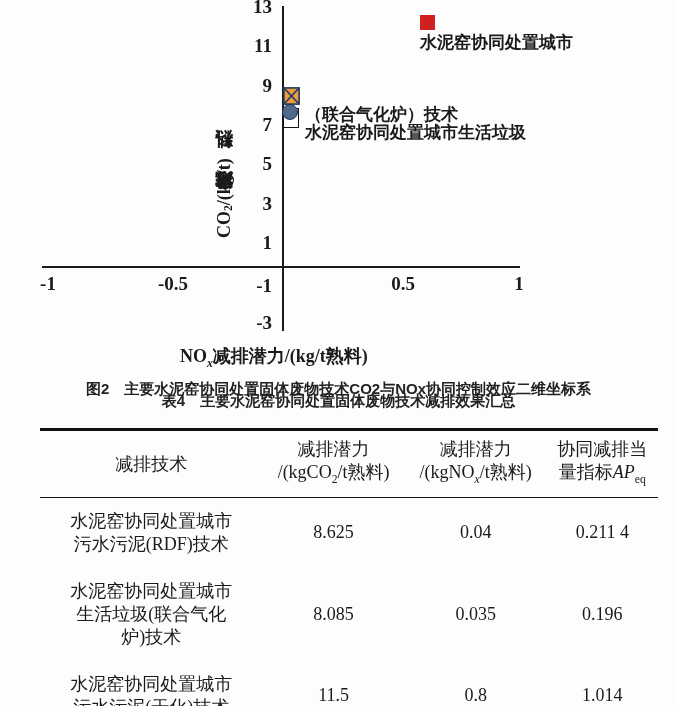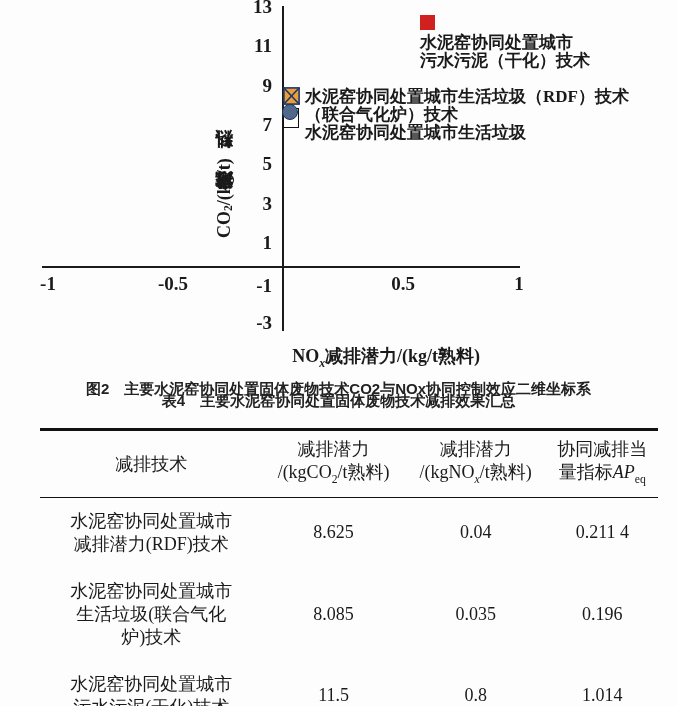--- a/index.html
+++ b/index.html
@@ -11,21 +11,21 @@
   
   #chart{position:absolute;left:0;top:0;width:677px;height:372px;padding-left:42px;}
   .axis-line{position:absolute;background:#1a1a1a;}
   .ytick{position:absolute;left:222px;width:50px;text-align:right;
          font-size:19px;font-weight:bold;line-height:20px;}
   .xtick{position:absolute;width:60px;text-align:center;top:274px;
          font-size:19px;font-weight:bold;line-height:20px;}
   .axis-title{font-size:18px;font-weight:bold;white-space:nowrap;}
   #y-axis-title{left:212px;top:28px;height:210px;display:flex;align-items:center;
     writing-mode:vertical-rl;transform:rotate(180deg);}
-  #x-axis-title{left:180px;top:344px;width:300px;text-align:right;}
+  #x-axis-title{left:180px;top:344px;width:300px;text-align:left;}
   sub{font-size:0.65em;}
   .ital{font-style:italic;}
   .marker{position:absolute;}
   .series-label{position:absolute;font-size:17px;font-weight:bold;
     line-height:18px;white-space:nowrap;}
   
   .caption{
     position:absolute;left:0;width:677px;text-align:center;
     font-family:"Liberation Sans","DejaVu Sans",sans-serif;
     font-weight:bold;font-size:15px;color:#222;white-space:nowrap;
@@ -73,31 +73,27 @@
   <div id="y-axis-title" class="abs axis-title">
     <span><span>CO</span><sub>2</sub><span>减排潜力/(kg/t熟料)</span></span>
   </div>
   <div id="x-axis-title" class="abs axis-title">
     <span><span>NO</span><sub class="ital">x</sub><span>减排潜力/(kg/t熟料)</span></span>
   </div>
 
   <div class="marker" style="left: 420px; top: 15px; width: 15px; height: 15px; background-color: rgb(208, 32, 31);"></div>
   <div class="series-label" style="left:420px;top:34px;">
     <div>水泥窑协同处置城市</div>
-    <div>污水污泥（干化）技术</div>
   </div>
 
   <svg class="marker" style="left:283px;top:87px;" width="17" height="18" viewBox="0 0 17 18">
     <rect x="0.9" y="0.9" width="15.2" height="16.2" stroke="#1f3864" stroke-width="1.6" fill="#ea9f3c"></rect>
     <line x1="1" y1="1" x2="16" y2="17" stroke="#1f3864" stroke-width="1.6"></line>
     <line x1="16" y1="1" x2="1" y2="17" stroke="#1f3864" stroke-width="1.6"></line>
   </svg>
-  <div class="series-label" style="left:305px;top:88px;">
-    <div>水泥窑协同处置城市生活垃圾（RDF）技术</div>
-  </div>
 
   <div class="marker" style="left:283px;top:108px;width:14px;height:18px;background:#fff;border:1.6px solid #111;"></div>
   <div class="marker" style="left: 282px; top: 104px; width: 14px; height: 14px; border: 1.6px solid rgb(23, 55, 94); border-radius: 50%; background-color: rgb(82, 104, 139);"></div>
   <div class="series-label" style="left:305px;top:106px;">
     <div>（联合气化炉）技术</div>
     <div>水泥窑协同处置城市生活垃圾</div>
   </div>
 </div>
 
 <div class="caption" style="top:380px;">图2　主要水泥窑协同处置固体废物技术CO2与NOx协同控制效应二维坐标系</div>
@@ -124,21 +120,21 @@
       <th>
         <div>协同减排当</div>
         <div><span>量指标</span><span class="ital">AP</span><sub>eq</sub></div>
       </th>
     </tr>
   </thead>
   <tbody>
     <tr>
       <td>
         <div>水泥窑协同处置城市</div>
-        <div>减排潜力(RDF)技术</div>
+        <div>污水污泥(RDF)技术</div>
       </td>
       <td>8.625</td>
       <td>0.04</td>
       <td>0.211 4</td>
     </tr>
     <tr>
       <td>
         <div>水泥窑协同处置城市</div>
         <div>生活垃圾(联合气化</div>
         <div>炉)技术</div>

